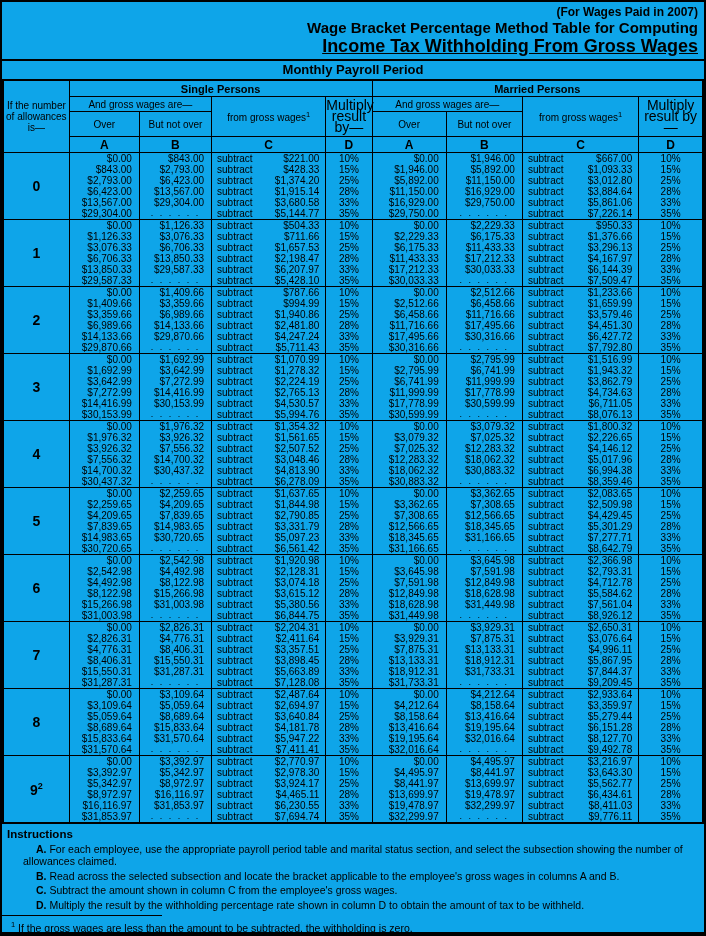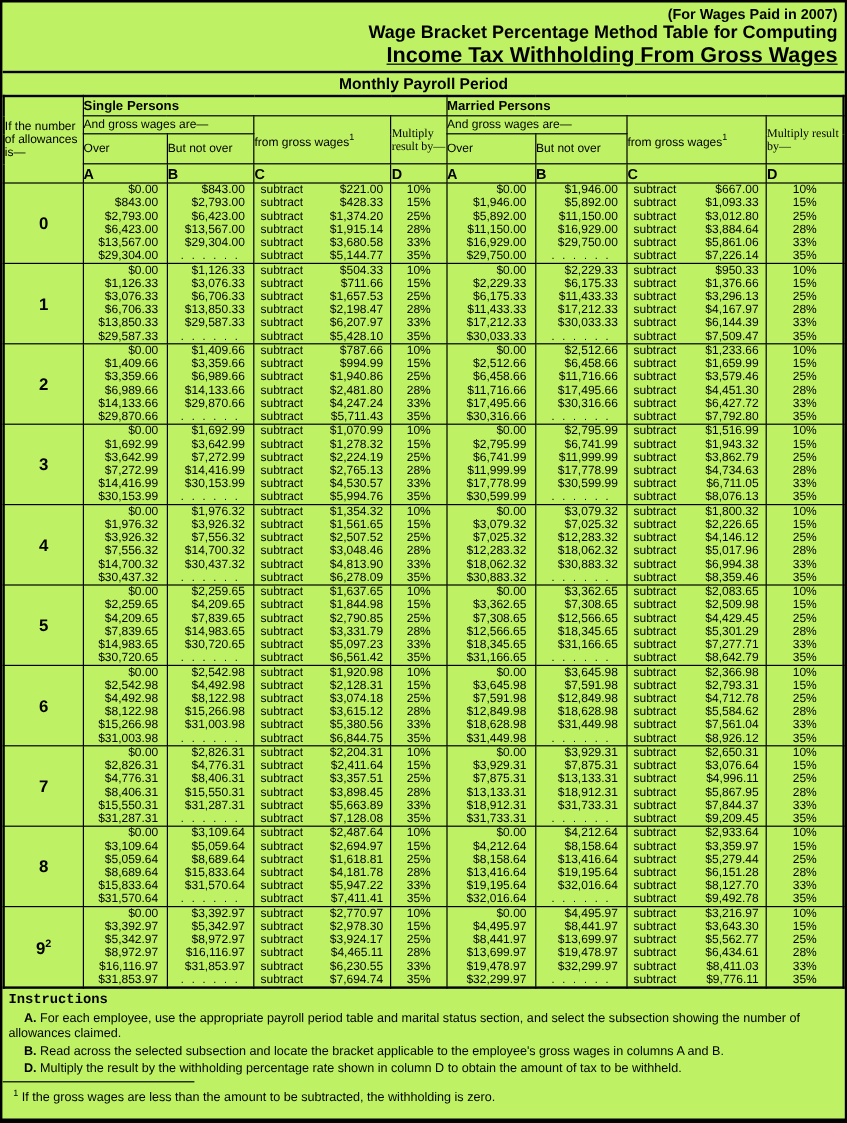--- a/index.html
+++ b/index.html
@@ -1,50 +1,50 @@
 <!DOCTYPE html>
 <html><head>
 <meta charset="utf-8">
 <style>
   html,body{margin:0;padding:0;background:#e8e8e8;}
   .page{
-    position:relative;width:706px;height:936px;background:#bef264;
+    position:relative;width:706px;height:936px;background:#0ea5e9;
     border:2px solid #000;box-sizing:border-box;border-bottom-width:4px;
     font-family:"Liberation Sans","DejaVu Sans",sans-serif;color:#000;
     overflow:hidden;
   }
   .hdr{padding:3px 6px 0 0;text-align:right;}
   .hdr .note{font-size:12px;font-weight:bold;line-height:14px;}
   .hdr .t1{font-size:15px;font-weight:bold;line-height:17px;}
   .hdr .t2{font-size:18px;font-weight:bold;line-height:20px;text-decoration:underline;}
   .period-band{
     margin-top:3px;border-top:2px solid #000;text-align:center;
     font-size:13px;font-weight:bold;padding:1px 0 1px 0;line-height:16px;
   }
   table.wb{border-collapse:collapse;table-layout:fixed;width:702px;border:2px solid #000;}
   table.wb th,table.wb td{border:1px solid #000;padding:0;}
-  table.wb th{font-weight:normal;vertical-align:middle;text-align:left;}
+  table.wb th{font-weight:normal;vertical-align:middle;text-align:center;}
   .h-allow{font-size:10px;line-height:11px;padding:2px;margin-left:48px;}
   .h-persons{font-size:11px;font-weight:bold !important;height:15px;}
   .h-gross{font-size:10px;height:14px;margin-top:19px;}
   .h-from{font-size:10px;line-height:11px;}
-  .h-mult{font-size:10px;line-height:11px;padding:0 3px;font-family:Liberation Serif, serif;}
+  .h-mult{font-size:14px;line-height:11px;padding:0 3px;}
   .h-over{font-size:10px;height:24px;line-height:11px;}
   .h-letter{font-size:12px;font-weight:bold !important;height:15px;}
   td.allow{vertical-align:middle;text-align:center;font-size:14px;font-weight:bold;}
   td.allow sup{font-size:9px;}
   td.cell{vertical-align:top;padding:1px 0 1px 0;}
   td.cell div{font-size:10px;line-height:11px;white-space:nowrap;}
   td.num div{text-align:right;padding-right:7px;}
   td.num div.dots{text-align:center;padding-right:0;letter-spacing:2px;font-size:9px;}
   td.sub div.subrow{display:flex;justify-content:space-between;padding:0 6px 0 5px;}
   td.pct div{text-align:center;}
   .instr{padding:3px 8px 0 5px;font-size:10.5px;line-height:12.5px;}
-  .instr .ih{font-size:11.5px;font-weight:bold;margin:1px 0 2px 0;font-family:Liberation Mono, monospace;}
-  .instr p{margin:0 0 2px 0;text-indent:13px;}
+  .instr .ih{font-size:11.5px;font-weight:bold;margin:1px 0 2px 0;}
+  .instr p{margin:0 0 2px 16px;text-indent:13px;}
   .instr p b{font-weight:bold;}
   .fnrule{width:160px;border-top:1px solid #000;margin:4px 0 3px 0;}
   .fn{padding:0 8px 0 5px;font-size:10.5px;line-height:12.5px;}
   .fn .fnitem{padding-left:14px;text-indent:-10px;margin-bottom:8px;}
   sup{font-size:7.5px;}
 </style>
 </head>
 <body>
 
 <div class="page">
@@ -947,21 +947,21 @@
             <div class="subrow">
               <span>subtract</span>
               <span>$2,487.64</span>
             </div>
             <div class="subrow">
               <span>subtract</span>
               <span>$2,694.97</span>
             </div>
             <div class="subrow">
               <span>subtract</span>
-              <span>$1,618.81</span>
+              <span>$3,640.84</span>
             </div>
             <div class="subrow">
               <span>subtract</span>
               <span>$4,181.78</span>
             </div>
             <div class="subrow">
               <span>subtract</span>
               <span>$5,947.22</span>
             </div>
             <div class="subrow">
@@ -1131,20 +1131,21 @@
             <div>35%</div>
           </td>
         </tr>
       </tbody>
   </table>
 
   <div class="instr">
     <div class="ih">Instructions</div>
     <p><b>A.</b><span> For each employee, use the appropriate payroll period table and marital status section, and select the subsection showing the number of allowances claimed.</span></p>
     <p><b>B.</b><span> Read across the selected subsection and locate the bracket applicable to the employee's gross wages in columns A and B.</span></p>
+    <p><b>C.</b><span> Subtract the amount shown in column C from the employee's gross wages.</span></p>
     <p><b>D.</b><span> Multiply the result by the withholding percentage rate shown in column D to obtain the amount of tax to be withheld.</span></p>
   </div>
 
   <div class="fnrule"></div>
 
   <div class="fn">
     <div class="fnitem"><sup>1</sup><span> If the gross wages are less than the amount to be subtracted, the withholding is zero.</span></div>
 
   </div>
 

